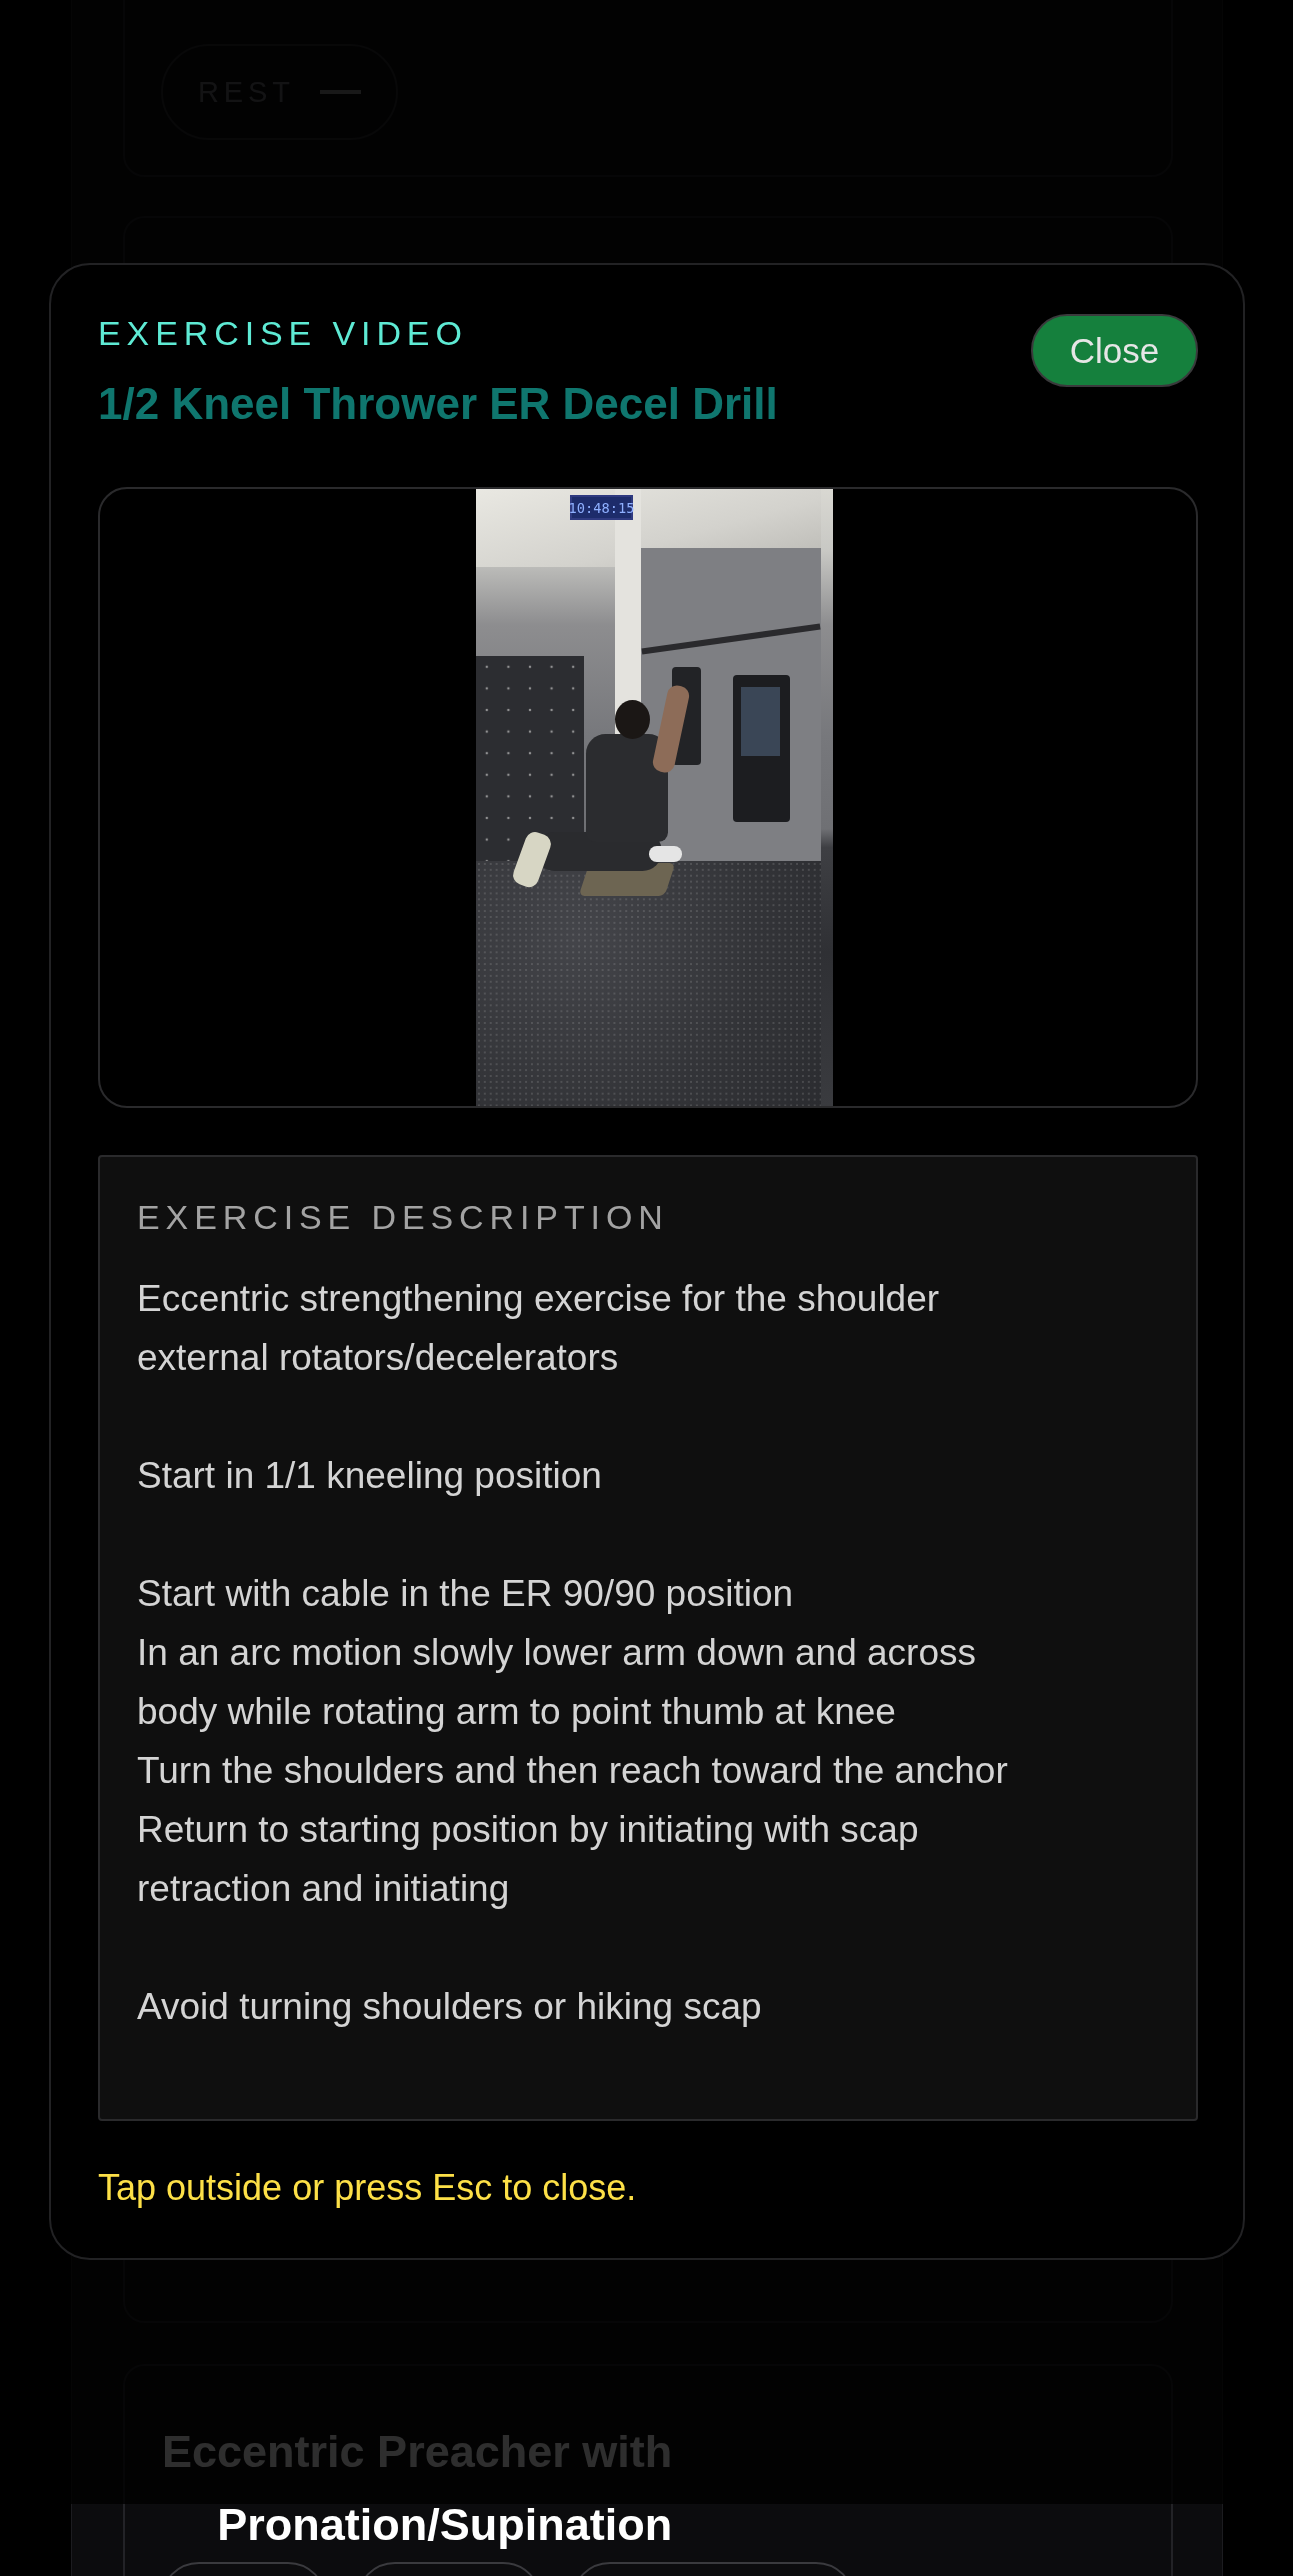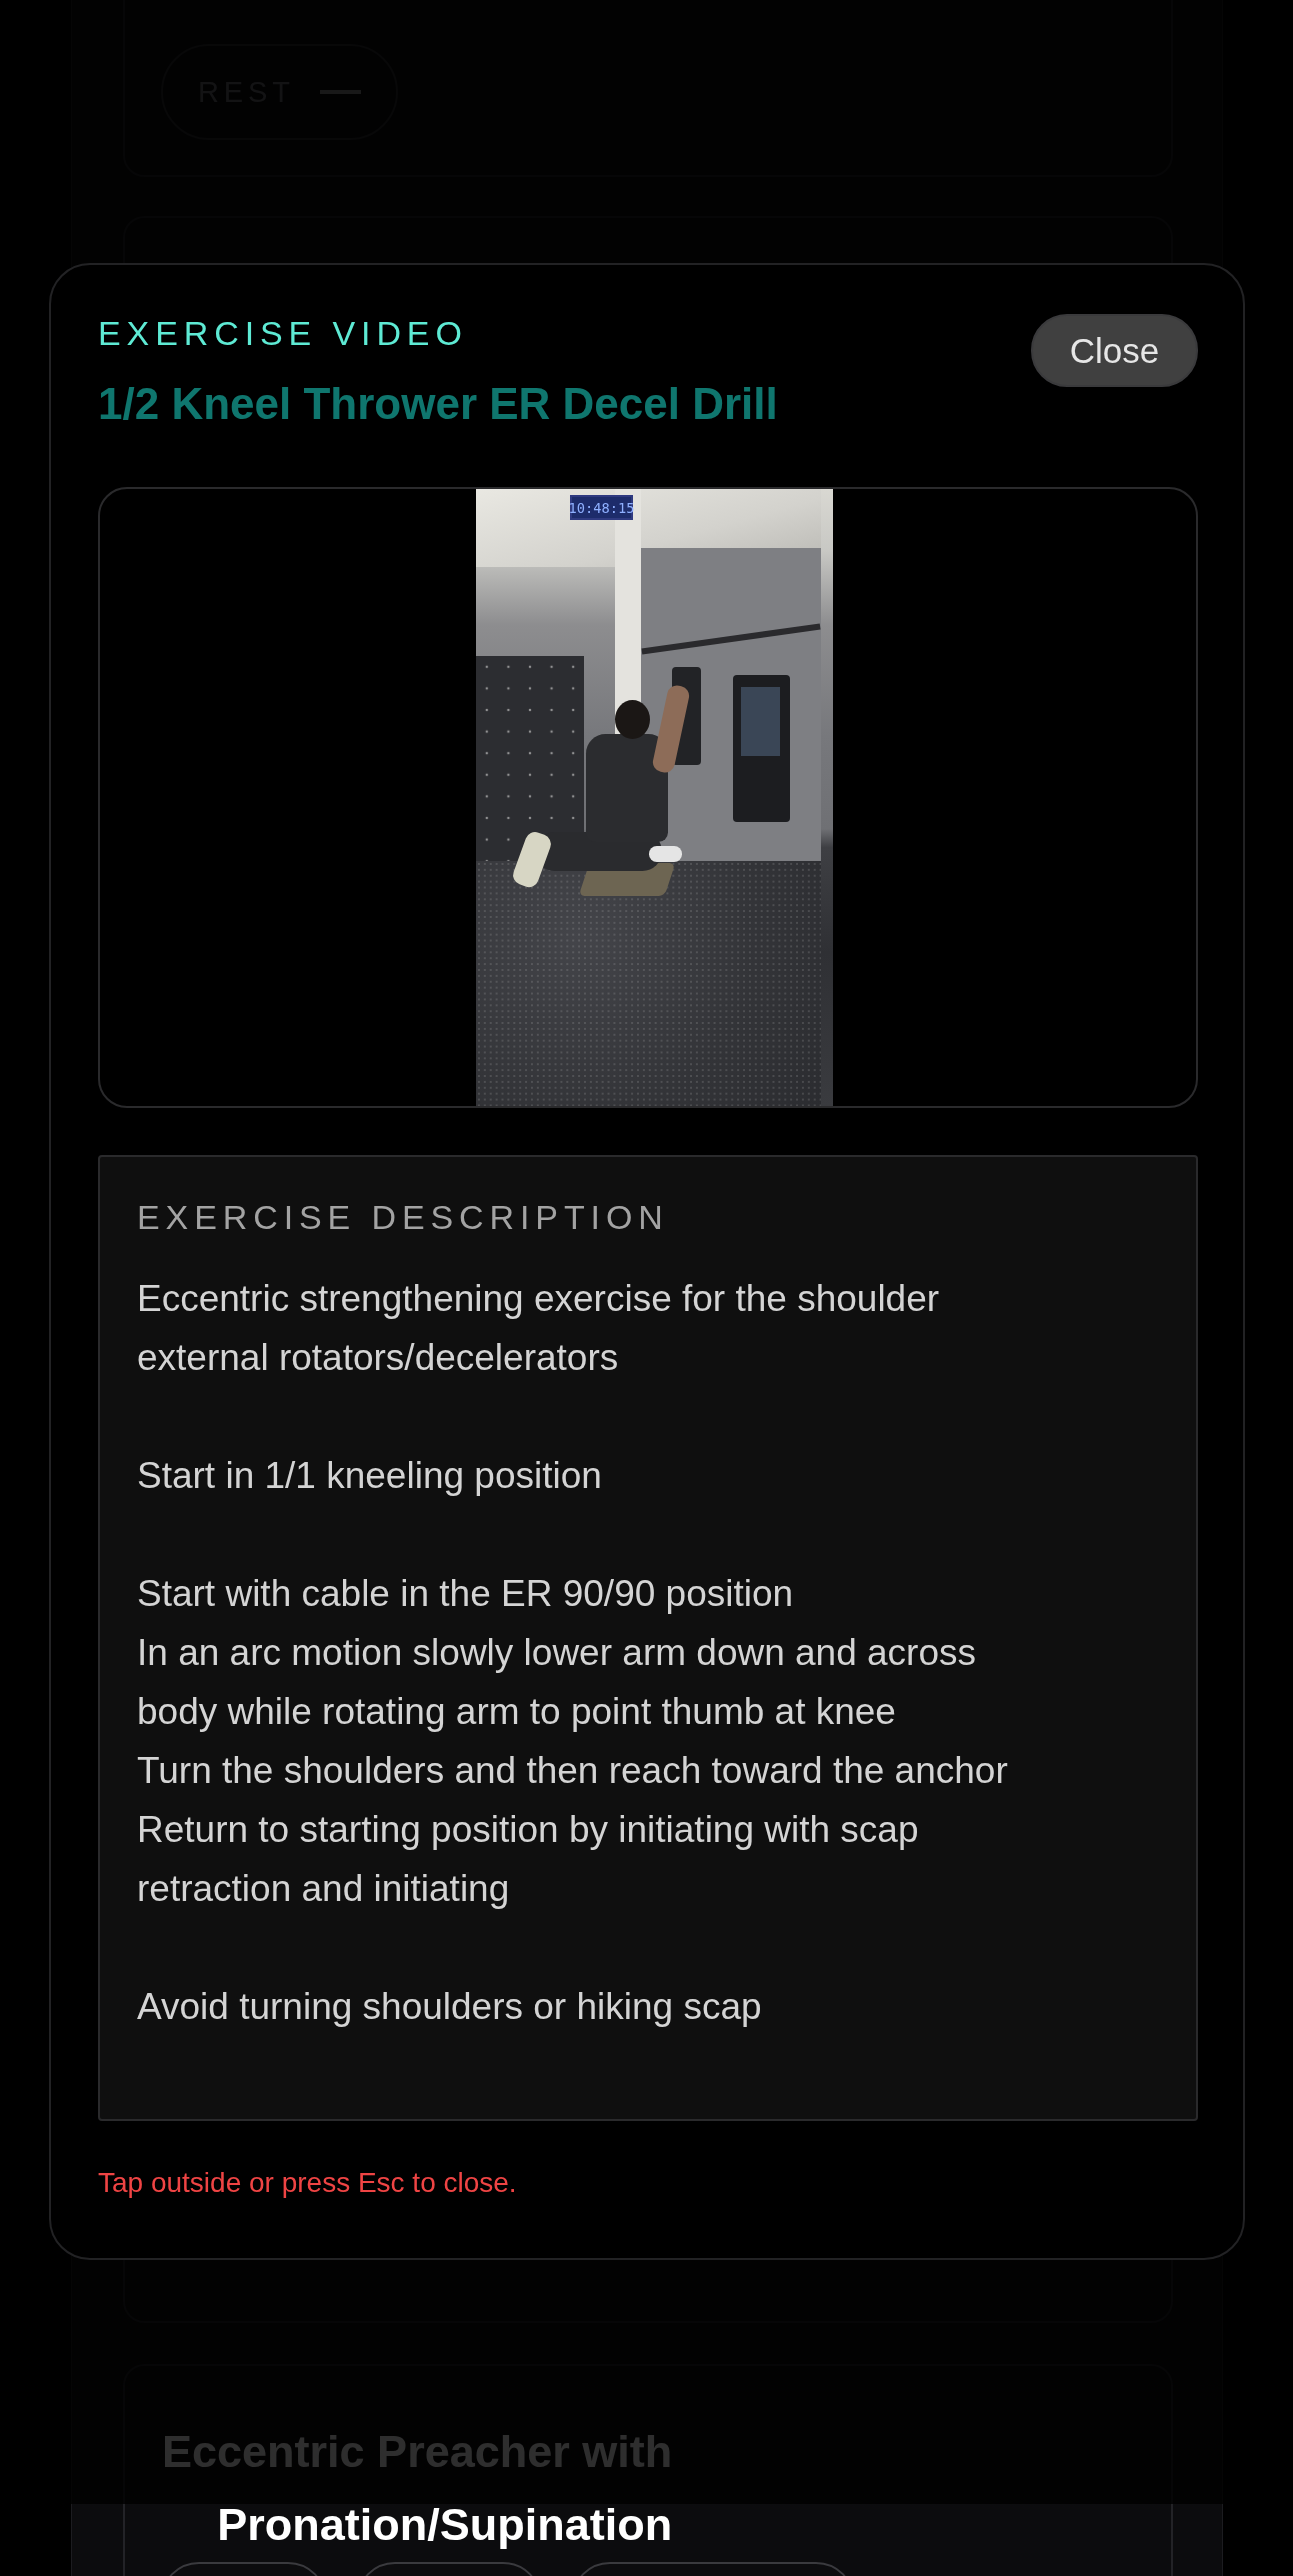--- a/index.html
+++ b/index.html
@@ -54,21 +54,21 @@
   .eyebrow {
     position: absolute; left: 47px; top: 49px;
     color: #5eead4; font-size: 34px; letter-spacing: 5.9px;
   }
   .modal-title {
     position: absolute; left: 47px; top: 114px;
     color: #0f766e; font-size: 44px; font-weight: bold;
   }
   .close-btn {
     position: absolute; left: 980px; top: 49px; width: 167px; height: 73px;
-    border: 2px solid #3a3a3c; border-radius: 36px; background: #404040;
+    border: 2px solid #3a3a3c; border-radius: 36px; background: #15803d;
     color: #e6e6e6; font-size: 35px;
     display: flex; align-items: center; justify-content: center;
     font-family: "Liberation Sans", sans-serif;
   }
   .video-box {
     position: absolute; left: 47px; top: 222px; width: 1100px; height: 621px;
     background: #000; border: 2px solid #2a2a2c; border-radius: 29px; overflow: hidden;
   }
   .video-frame {
     position: absolute; left: 376px; top: 0; width: 357px; height: 618px;
@@ -109,21 +109,21 @@
     position: absolute; left: 37px; top: 41px;
     color: #a3a3a3; font-size: 34px; letter-spacing: 5.9px;
   }
   .desc-text {
     position: absolute; left: 37px; top: 112px; width: 1029px;
     color: #d4d4d4; font-size: 37px; line-height: 59px;
   }
   .desc-text .line { display: block; min-height: 59px; white-space: nowrap; }
   .hint {
     position: absolute; left: 47px; top: 1902px;
-    color: #ef4444; font-size: 28px;
+    color: #fde047; font-size: 36px;
   }
 </style>
 </head>
 <body>
 
 <div class="page">
   <div class="card top">
     <div class="pill">
       <span>REST</span>
       <span class="dash"></span>

